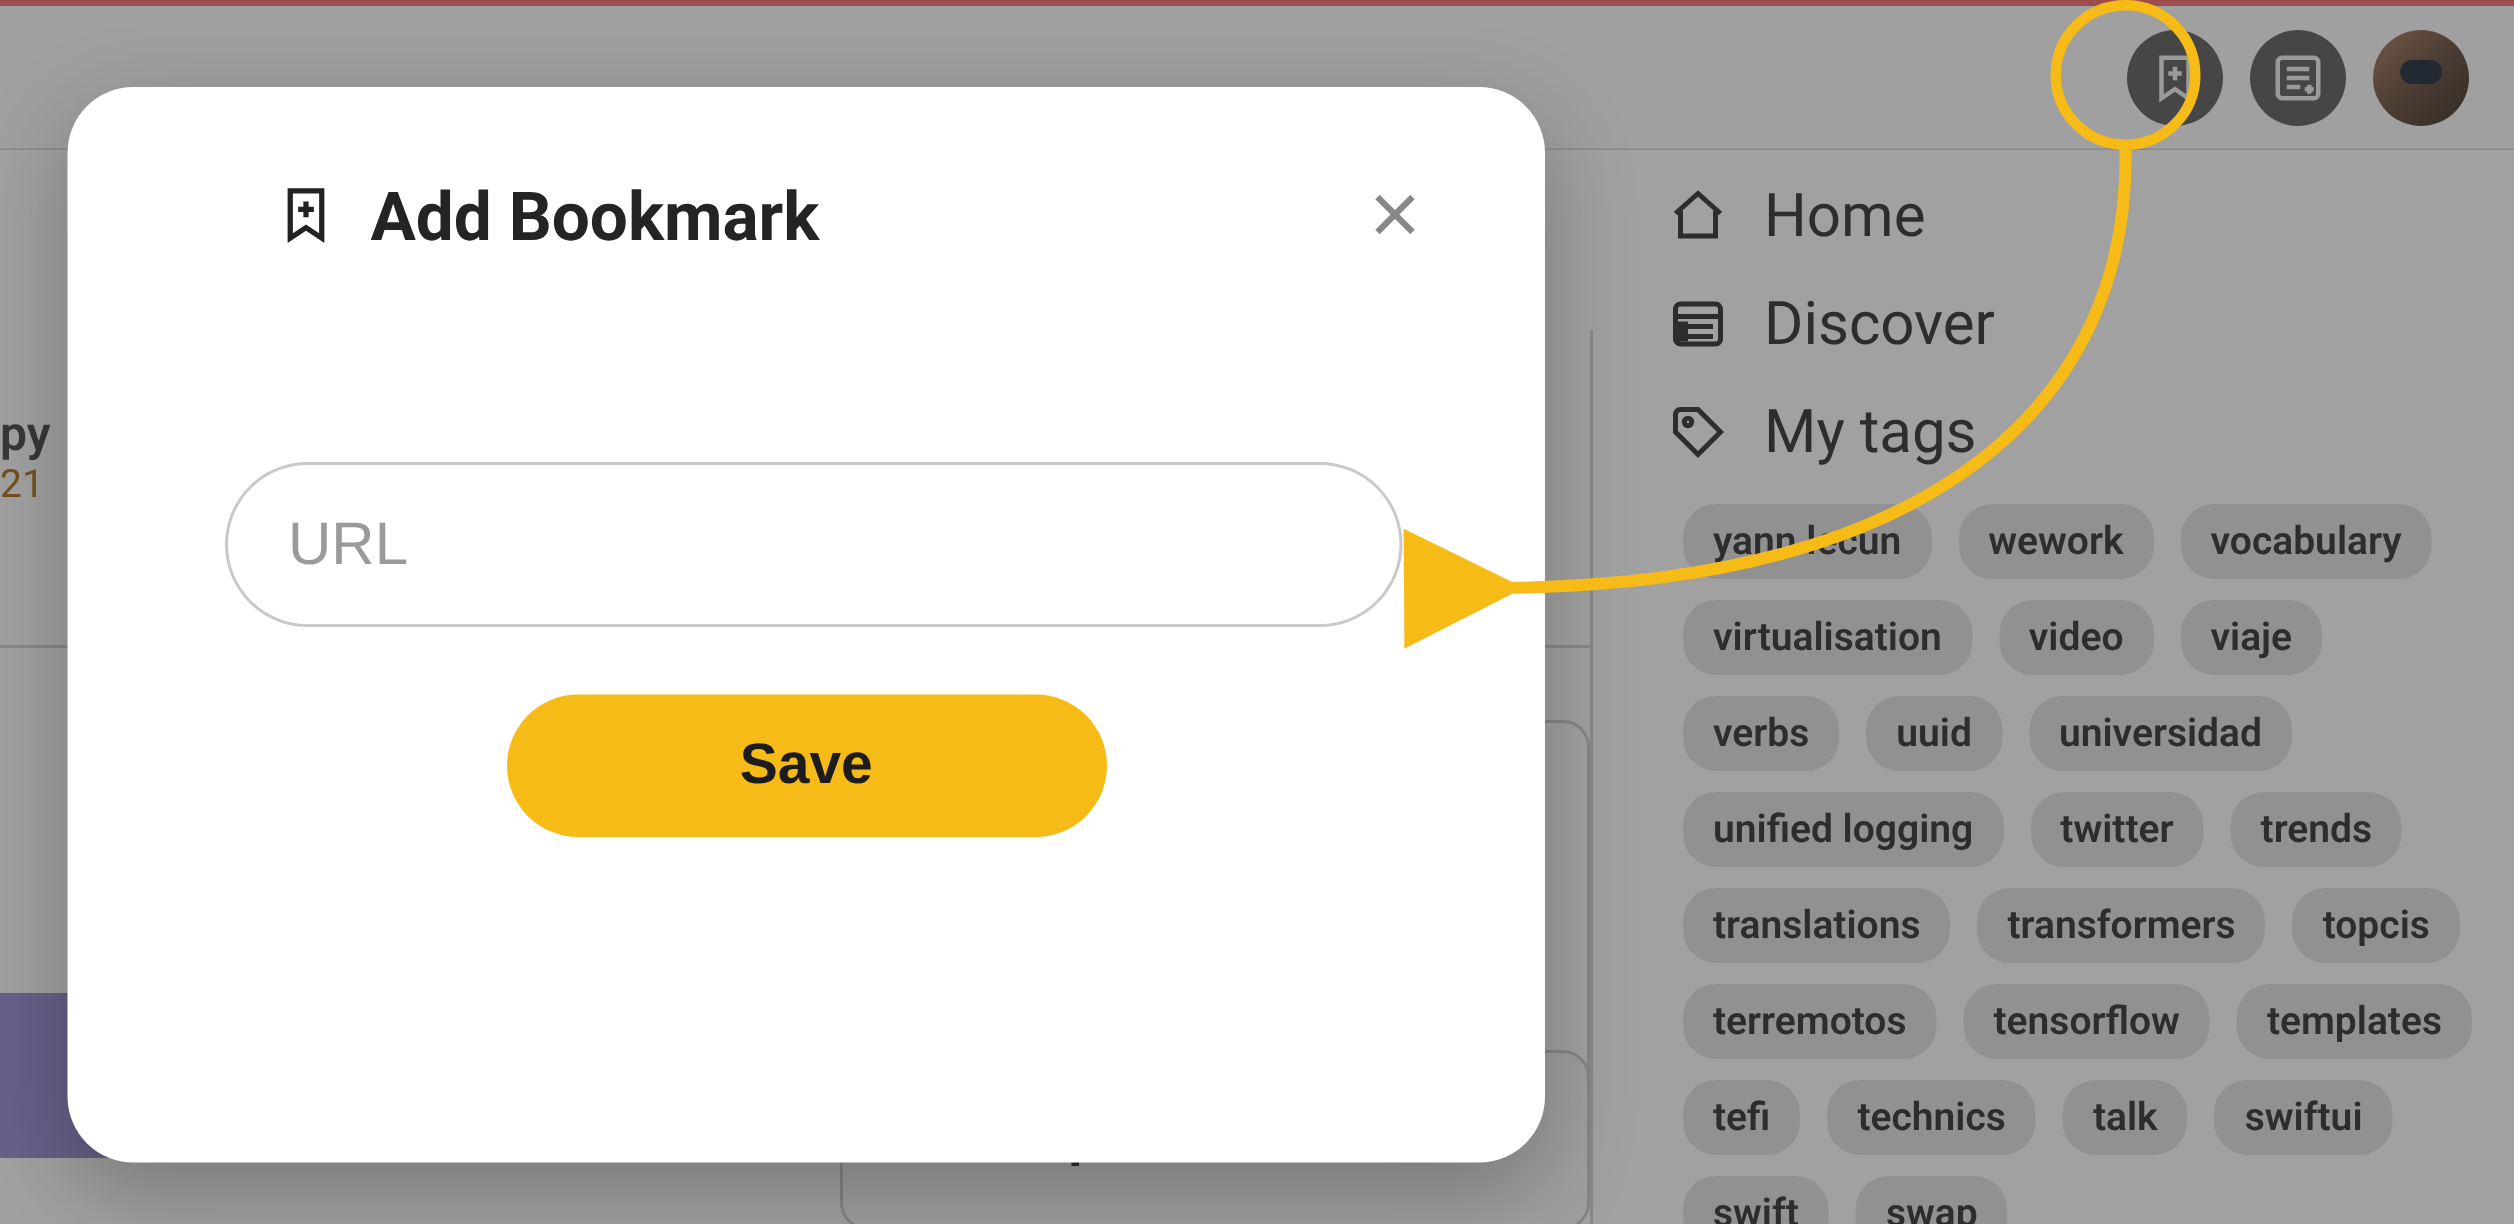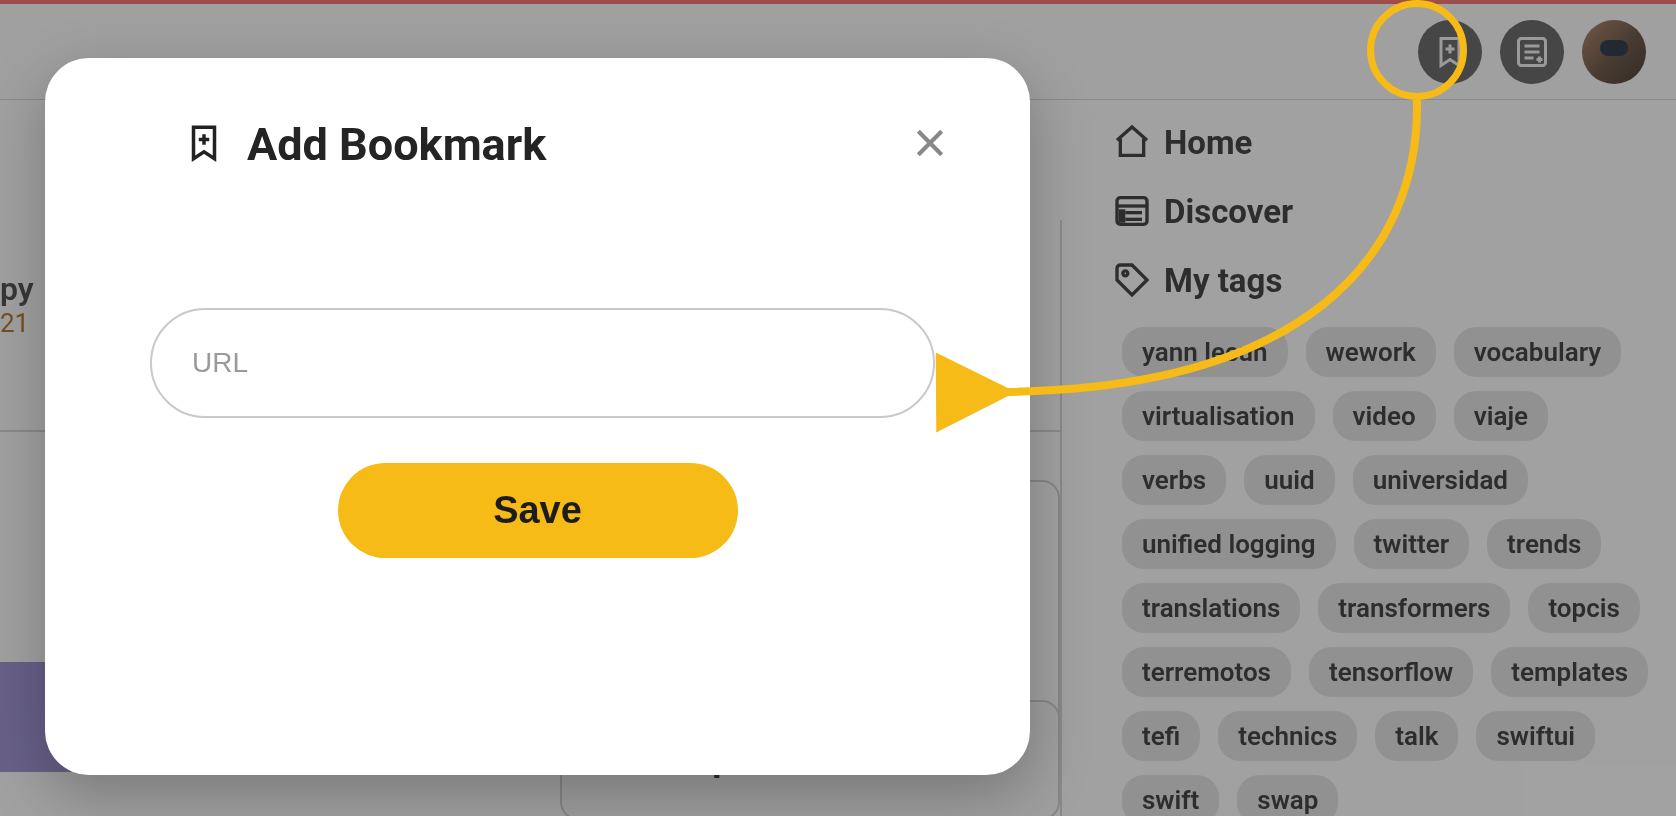--- a/index.html
+++ b/index.html
@@ -49,22 +49,22 @@
   }
 
   
   .sidebar {
     position: absolute;
     top: 120px;
     left: 1110px;
     width: 540px;
   }
   .nav-item {
-    display:flex; align-items:center; gap:10px;
-    font-size: 33px; font-weight: 700; color:#222;
+    display:flex; align-items:center; gap:22px;
+    font-size: 40px; font-weight: 400; color:#222;
     margin-bottom: 25px;
   }
   .nav-icon { width:44px; height:44px; display:flex; align-items:center; justify-content:center; color:#222;}
   .tag-cloud {
     margin-top: 5px;
     display:flex; flex-wrap:wrap; gap: 14px 18px;
     padding-left: 12px;
   }
   .tag-chip {
     background:#d8d8d8; color:#222; font-weight:600;
@@ -113,21 +113,21 @@
   }
   .modal-title-wrap { display:flex; align-items:center; gap: 22px; }
   .modal-title { font-size: 45px; font-weight:700; color:#242424; }
   .close-x { color:#888; }
 
   .field {
     margin-top: 80px;
     width: 785px; height: 110px;
     border: 2px solid #c9c9c9; border-radius: 55px;
     background:#fff;
-    font-size: 28px; color:#222;
+    font-size: 40px; color:#222;
     padding: 0 40px; outline:none;
     display:block;
   }
   .field::placeholder{ color:#9a9a9a; }
   .field.first { margin-top: 135px; }
   .field.second { margin-top: 35px; }
 
   .save-btn {
     display:block;
     margin: 45px auto 0 auto;

